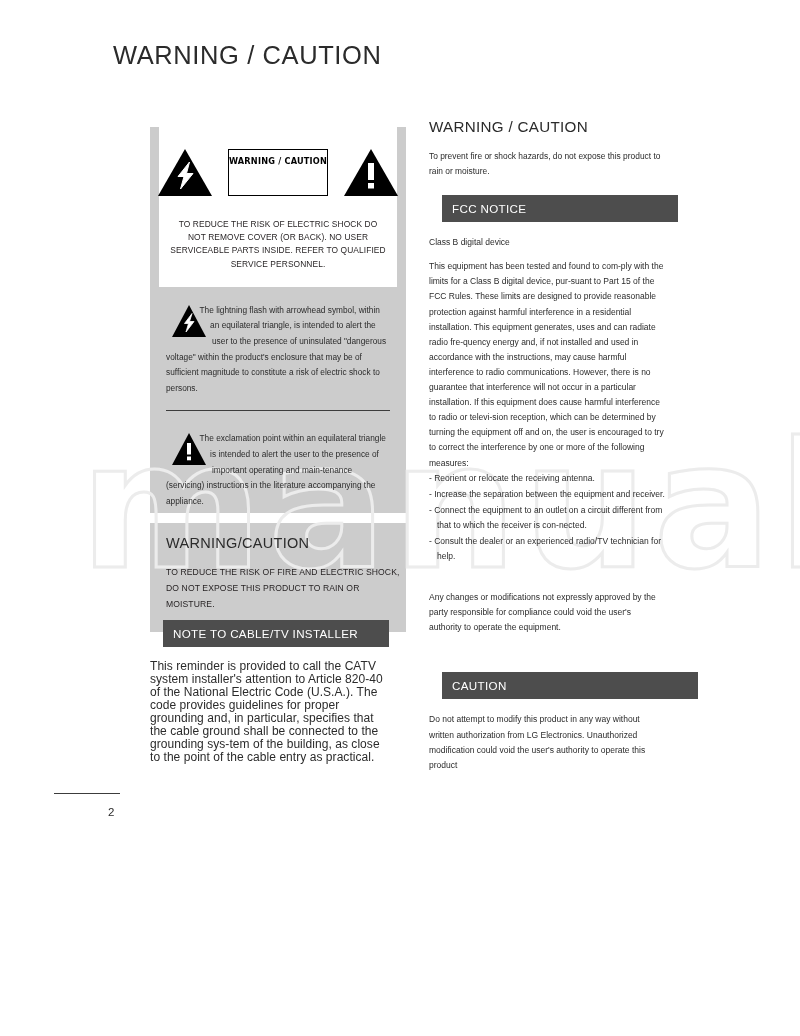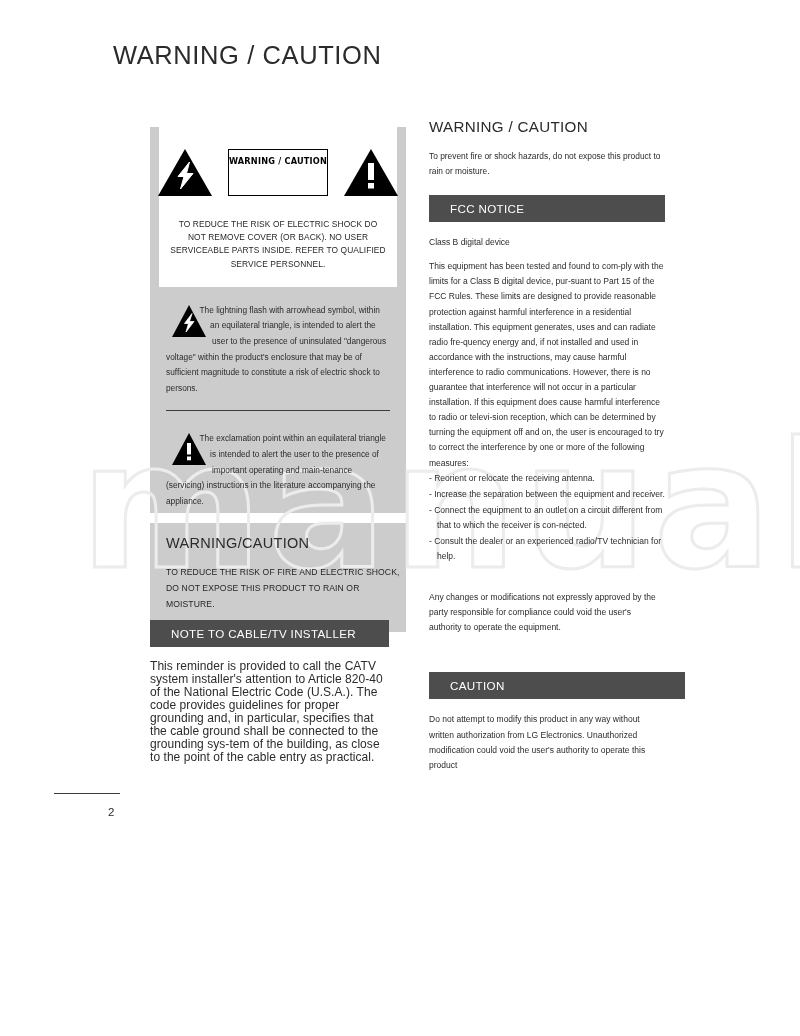--- a/index.html
+++ b/index.html
@@ -174,22 +174,23 @@
     color: #231f20;
     letter-spacing: .1px;
   }
 
   
   .band {
     background: #4d4d4d;
     color: #ffffff;
     font-size: 11.6px;
     letter-spacing: .35px;
-    padding: 7px 0 7px 21px;
+    padding: 7px 0 7px 10px;
     box-sizing: border-box;
+    margin-left: 13px;
   }
 
   .installer-wrap {
     position: absolute;
     left: 150px;
     top: 620px;
     width: 239px;
   }
   .installer-body {
     margin-top: 13px;

